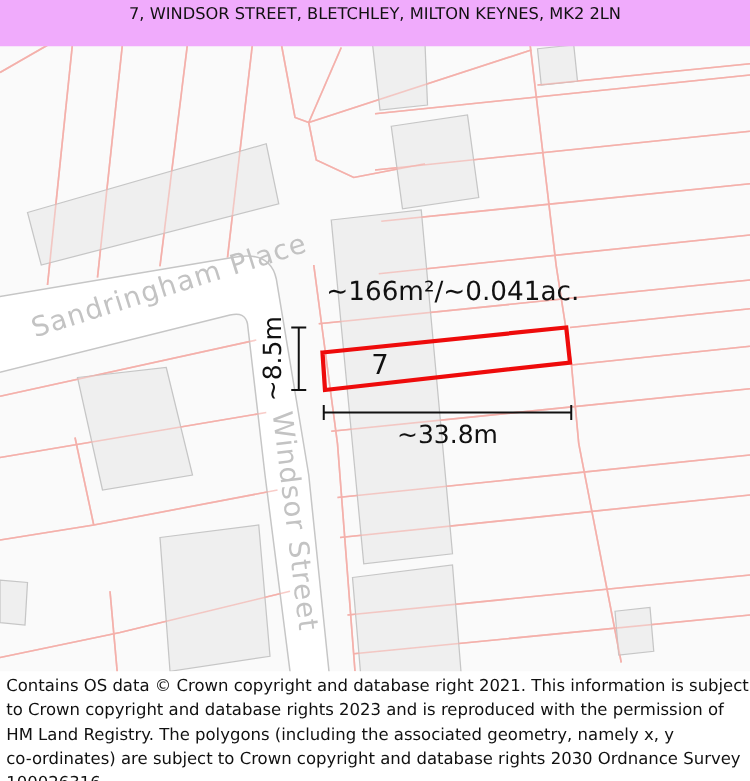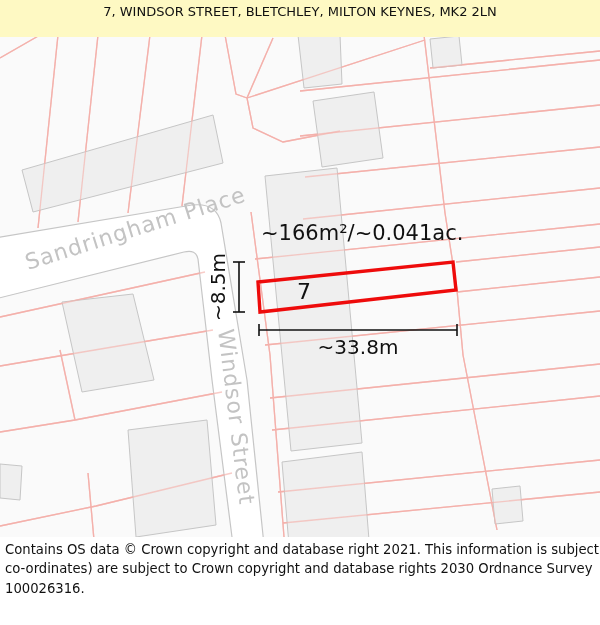--- a/index.html
+++ b/index.html
@@ -3,21 +3,21 @@
 <meta charset="utf-8">
 <style>
   html,body{margin:0;padding:0;}
   body{
     width:600px;height:625px;position:relative;overflow:hidden;
     background:#ffffff;
     font-family:"DejaVu Sans","Liberation Sans",sans-serif;
   }
   .header{
     position:absolute;top:0;left:0;width:600px;height:37px;
-    background:#fef9c3;text-align:center;z-index:3;
+    background:#f0abfc;text-align:center;z-index:3;
     font-size:13px;line-height:16px;color:#111;padding-top:4px;box-sizing:border-box;
   }
   .map-wrap{
     position:absolute;top:0;left:0;width:600px;height:625px;z-index:1;
   }
   .footer{
     position:absolute;top:537px;left:0;width:600px;height:88px;
     background:#ffffff;z-index:3;
     font-size:13.2px;line-height:19.3px;color:#111;
     padding:3px 5px 0 5px;box-sizing:border-box;
@@ -131,15 +131,17 @@
     <text id="lbl-depth" transform="translate(225 287) rotate(-90)" font-size="20" text-anchor="middle" fill="#111111">~8.5m</text>
   </svg>
 </div>
 
 <div class="header">
   <div>7, WINDSOR STREET, BLETCHLEY, MILTON KEYNES, MK2 2LN</div>
 </div>
 
 <div class="footer">
   <span>Contains OS data © Crown copyright and database right 2021. This information is subject</span>
+  <span>to Crown copyright and database rights 2023 and is reproduced with the permission of</span>
+  <span>HM Land Registry. The polygons (including the associated geometry, namely x, y</span>
   <span>co-ordinates) are subject to Crown copyright and database rights 2030 Ordnance Survey</span>
   <span>100026316.</span>
 </div>
 
 </body></html>

